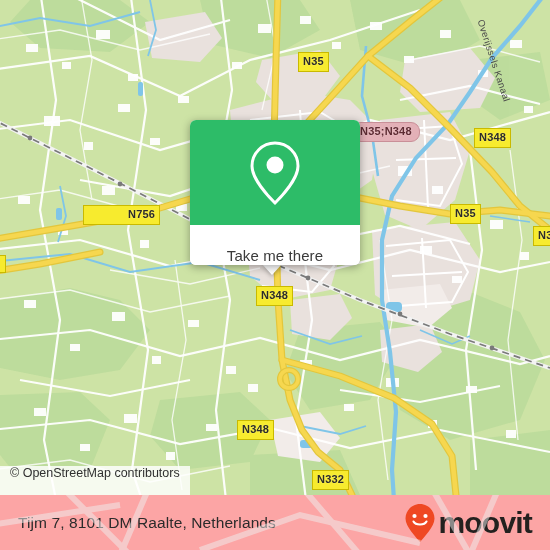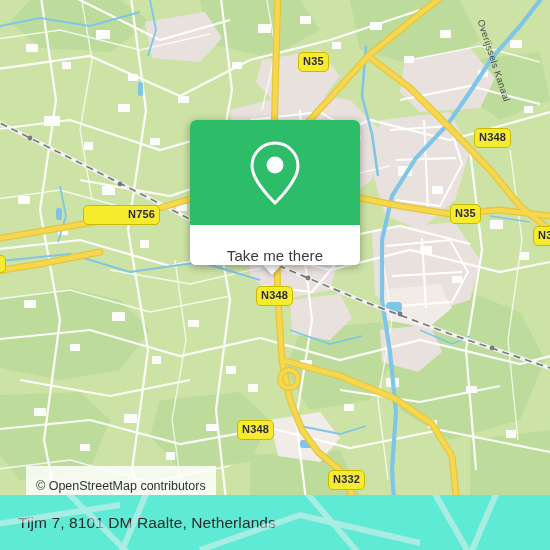--- a/index.html
+++ b/index.html
@@ -14,21 +14,21 @@
   
   .map-wrap{position:absolute;left:0;top:0;width:550px;height:495px;overflow:hidden;background:#cde3a5;}
   .map-svg{position:absolute;left:0;top:0;}
 
   
   .shield{
     position:absolute;
     box-sizing:border-box;
     background:#f7eb2e;
     border:1.6px solid #c9b900;
-    border-radius:5px;
+    border-radius:0;
     color:#2b2b2b;
     font-size:11px;
     font-weight:bold;
     line-height:1;
     padding:3px 4px 4px 4px;
     letter-spacing:0.2px;
     white-space:nowrap;
     text-shadow:0 0 2px rgba(255,255,255,.35);
   }
   .shield.pink{
@@ -77,31 +77,30 @@
     border-right:10px solid transparent;
     border-top:11px solid #ffffff;
     filter:drop-shadow(0 2px 2px rgba(0,0,0,.25));
   }
 
   
   .attrib{
     position:absolute;left:0;top:466px;
     height:39px;
     background:rgba(255,255,255,.82);
-    display:flex;align-items:center;
+    display:flex;
     padding:0 10px 0 10px;
     box-sizing:border-box;
-    margin-left:26px;
   }
   .attrib span{font-size:12.5px;color:#303030;}
 
   
   .footer{
     position:absolute;left:0;top:495px;width:550px;height:55px;
-    background:#5eead4;
+    background:#fca5a5;
     display:flex;align-items:center;justify-content:space-between;
     padding:0 18px 0 18px;box-sizing:border-box;
     overflow:hidden;
   }
   .footer-addr{font-size:15.5px;color:#2b2b2b;letter-spacing:.1px;}
   .brand{display:flex;align-items:center;gap:2px;}
   .brand-word{
     font-size:30px;font-weight:bold;color:#23211f;letter-spacing:-.8px;
     line-height:1;
   }
@@ -314,28 +313,29 @@
         <g fill="none" stroke="#e3c63c" stroke-width="6">
             <circle cx="277" cy="256" r="7"></circle>
           </g>
         <g fill="none" stroke="#f6d74f" stroke-width="3.6">
             <circle cx="277" cy="256" r="7"></circle>
           </g>
       </g>
     </svg>
 
     <div class="shield" style="left:298px;top:52px;">N35</div>
+    <div class="shield pink" style="left:352px;top:122px;">N35;N348</div>
     <div class="shield" style="left:474px;top:128px;">N348</div>
     <div class="shield" style="left:450px;top:204px;">N35</div>
     <div class="shield" style="left:533px;top:226px;">N3</div>
     <div class="shield" style="left:83px;top:205px;padding-left:44px;">N756</div>
     <div class="shield" style="left:-8px;top:255px;width:14px;height:18px;padding:0;"></div>
     <div class="shield" style="left:256px;top:286px;">N348</div>
     <div class="shield" style="left:237px;top:420px;">N348</div>
-    <div class="shield" style="left:328px;top:470px;">N332</div>
+    <div class="shield" style="left:312px;top:470px;">N332</div>
 
     <div class="water-label" style="left:486px;top:18px;transform:rotate(72deg);">Overijssels Kanaal</div>
 
     <div class="card-tail"></div>
     <div class="card">
       <div class="card-inner">
         <div class="card-top">
           <svg width="56" height="68" viewBox="0 0 56 68">
             <path d="M28 4 C15.3 4 5 14.3 5 27 C5 39 20 56 28 64 C36 56 51 39 51 27 C51 14.3 40.7 4 28 4 Z" fill="none" stroke="#ffffff" stroke-width="3"></path>
             <circle cx="28" cy="26" r="8.5" fill="#ffffff"></circle>
@@ -358,14 +358,23 @@
         <path d="M60 -10 L130 60"></path>
           <path d="M150 -10 L120 60"></path>
         <path d="M300 -10 L360 60"></path>
           <path d="M430 -10 L470 60"></path>
         <path d="M500 -10 L470 60"></path>
           <path d="M-10 30 L120 10"></path>
         <path d="M200 55 L300 20 L420 48"></path>
       </g>
     </svg>
     <div class="footer-addr">Tijm 7, 8101 DM Raalte, Netherlands</div>
+    <div class="brand">
+      <svg width="32" height="40" viewBox="0 0 32 40">
+        <path d="M16 1 C8 1 1.5 7.5 1.5 15.5 C1.5 24 12 34 16 39 C20 34 30.5 24 30.5 15.5 C30.5 7.5 24 1 16 1 Z" fill="#ef4823"></path>
+        <circle cx="10.5" cy="13" r="2.1" fill="#ffffff"></circle>
+        <circle cx="21.5" cy="13" r="2.1" fill="#ffffff"></circle>
+        <path d="M9.5 18.5 C11.5 22.5 20.5 22.5 22.5 18.5" stroke="#ffffff" stroke-width="2.1" fill="none" stroke-linecap="round"></path>
+      </svg>
+      <span class="brand-word">moovit</span>
+    </div>
   </div>
 </div>
 
 </body></html>

